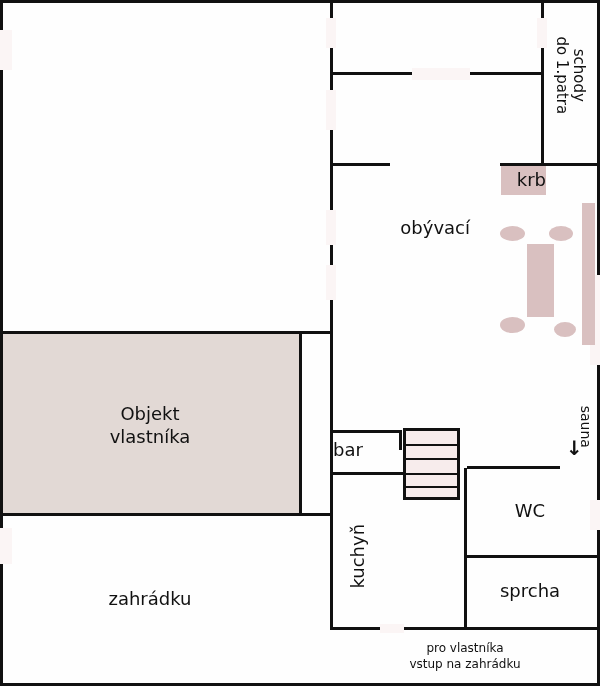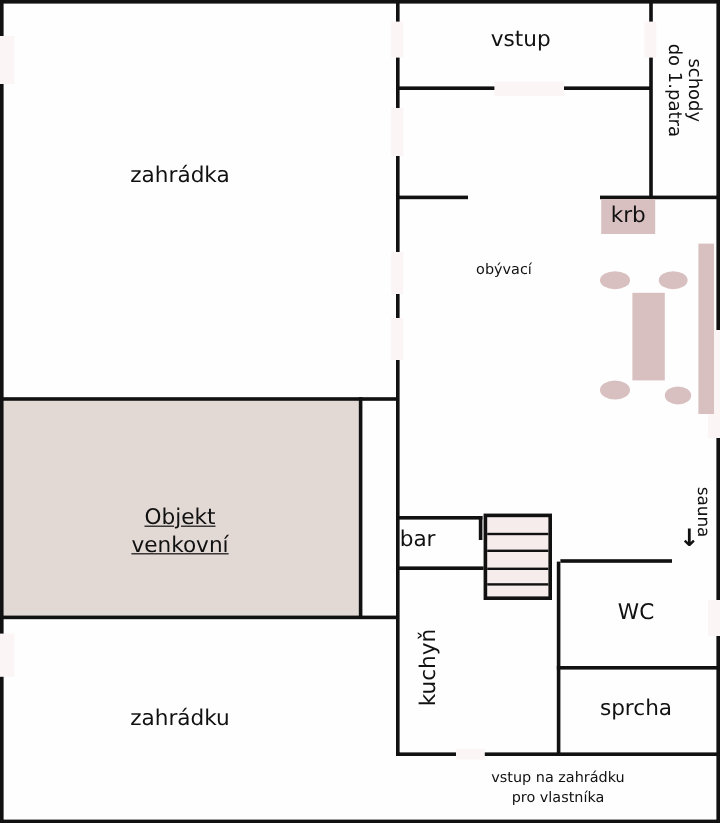--- a/index.html
+++ b/index.html
@@ -66,53 +66,51 @@
     <div class="stair-step" style="top:55px;"></div>
   </div>
 
   <div class="w" style="left:467px;top:466px;width:93px;height:3px;"></div>
   <div class="w" style="left:464px;top:468px;width:3px;height:162px;"></div>
   <div class="w" style="left:464px;top:555px;width:136px;height:3px;"></div>
   <div class="w" style="left:330px;top:627px;width:270px;height:3px;"></div>
   <div class="gap" style="left:380px;top:624px;width:24px;height:9px;"></div>
   <div class="w" style="left:330px;top:627px;width:3px;height:3px;"></div>
 
-  <div class="lbl" style="left:60px;top:136px;width:180px;font-size:18px;">zahrádka</div>
 
-  <div class="lbl" style="left:60px;top:421px;width:180px;font-size:18px;text-decoration:underline;">
+  <div class="lbl" style="left:60px;top:403px;width:180px;font-size:18px;">
     <div>Objekt</div>
-    <div>venkovní</div>
+    <div>vlastníka</div>
   </div>
 
   <div class="lbl" style="left:60px;top:588px;width:180px;font-size:18px;">
     <div>zahrádku</div>
   </div>
 
-  <div class="lbl" style="left:384px;top:22px;width:100px;font-size:18px;">vstup</div>
 
   <div class="lbl rot90" style="left:520px;top:58px;width:100px;font-size:15px;line-height:1.15;">
     <div>schody</div>
     <div>do 1.patra</div>
   </div>
 
-  <div class="lbl" style="left:501px;top:169px;width:45px;font-size:18px;">krb</div>
+  <div class="lbl" style="left:501px;top:169px;width:45px;font-size:18px;text-align:right;">krb</div>
 
-  <div class="lbl" style="left:370px;top:217px;width:100px;font-size:12px;">
+  <div class="lbl" style="left:370px;top:217px;width:100px;font-size:18px;text-align:right;">
     <div>obývací</div>
   </div>
 
   <div class="lbl" style="left:318px;top:439px;width:60px;font-size:18px;">bar</div>
 
   <div class="lbl rot90" style="left:560px;top:418px;width:50px;font-size:14px;">sauna</div>
   <div class="lbl" style="left:566px;top:436px;width:14px;font-size:20px;font-weight:bold;">↓</div>
 
   <div class="lbl rotm90" style="left:318px;top:545px;width:80px;font-size:18px;">kuchyň</div>
 
   <div class="lbl" style="left:490px;top:500px;width:80px;font-size:18px;">WC</div>
 
   <div class="lbl" style="left:480px;top:580px;width:100px;font-size:18px;">sprcha</div>
 
   <div class="lbl" style="left:370px;top:640px;width:190px;font-size:12px;line-height:1.35;">
+    <div>pro vlastníka</div>
     <div>vstup na zahrádku</div>
-    <div>pro vlastníka</div>
   </div>
 
 </div>
 
 </body></html>

